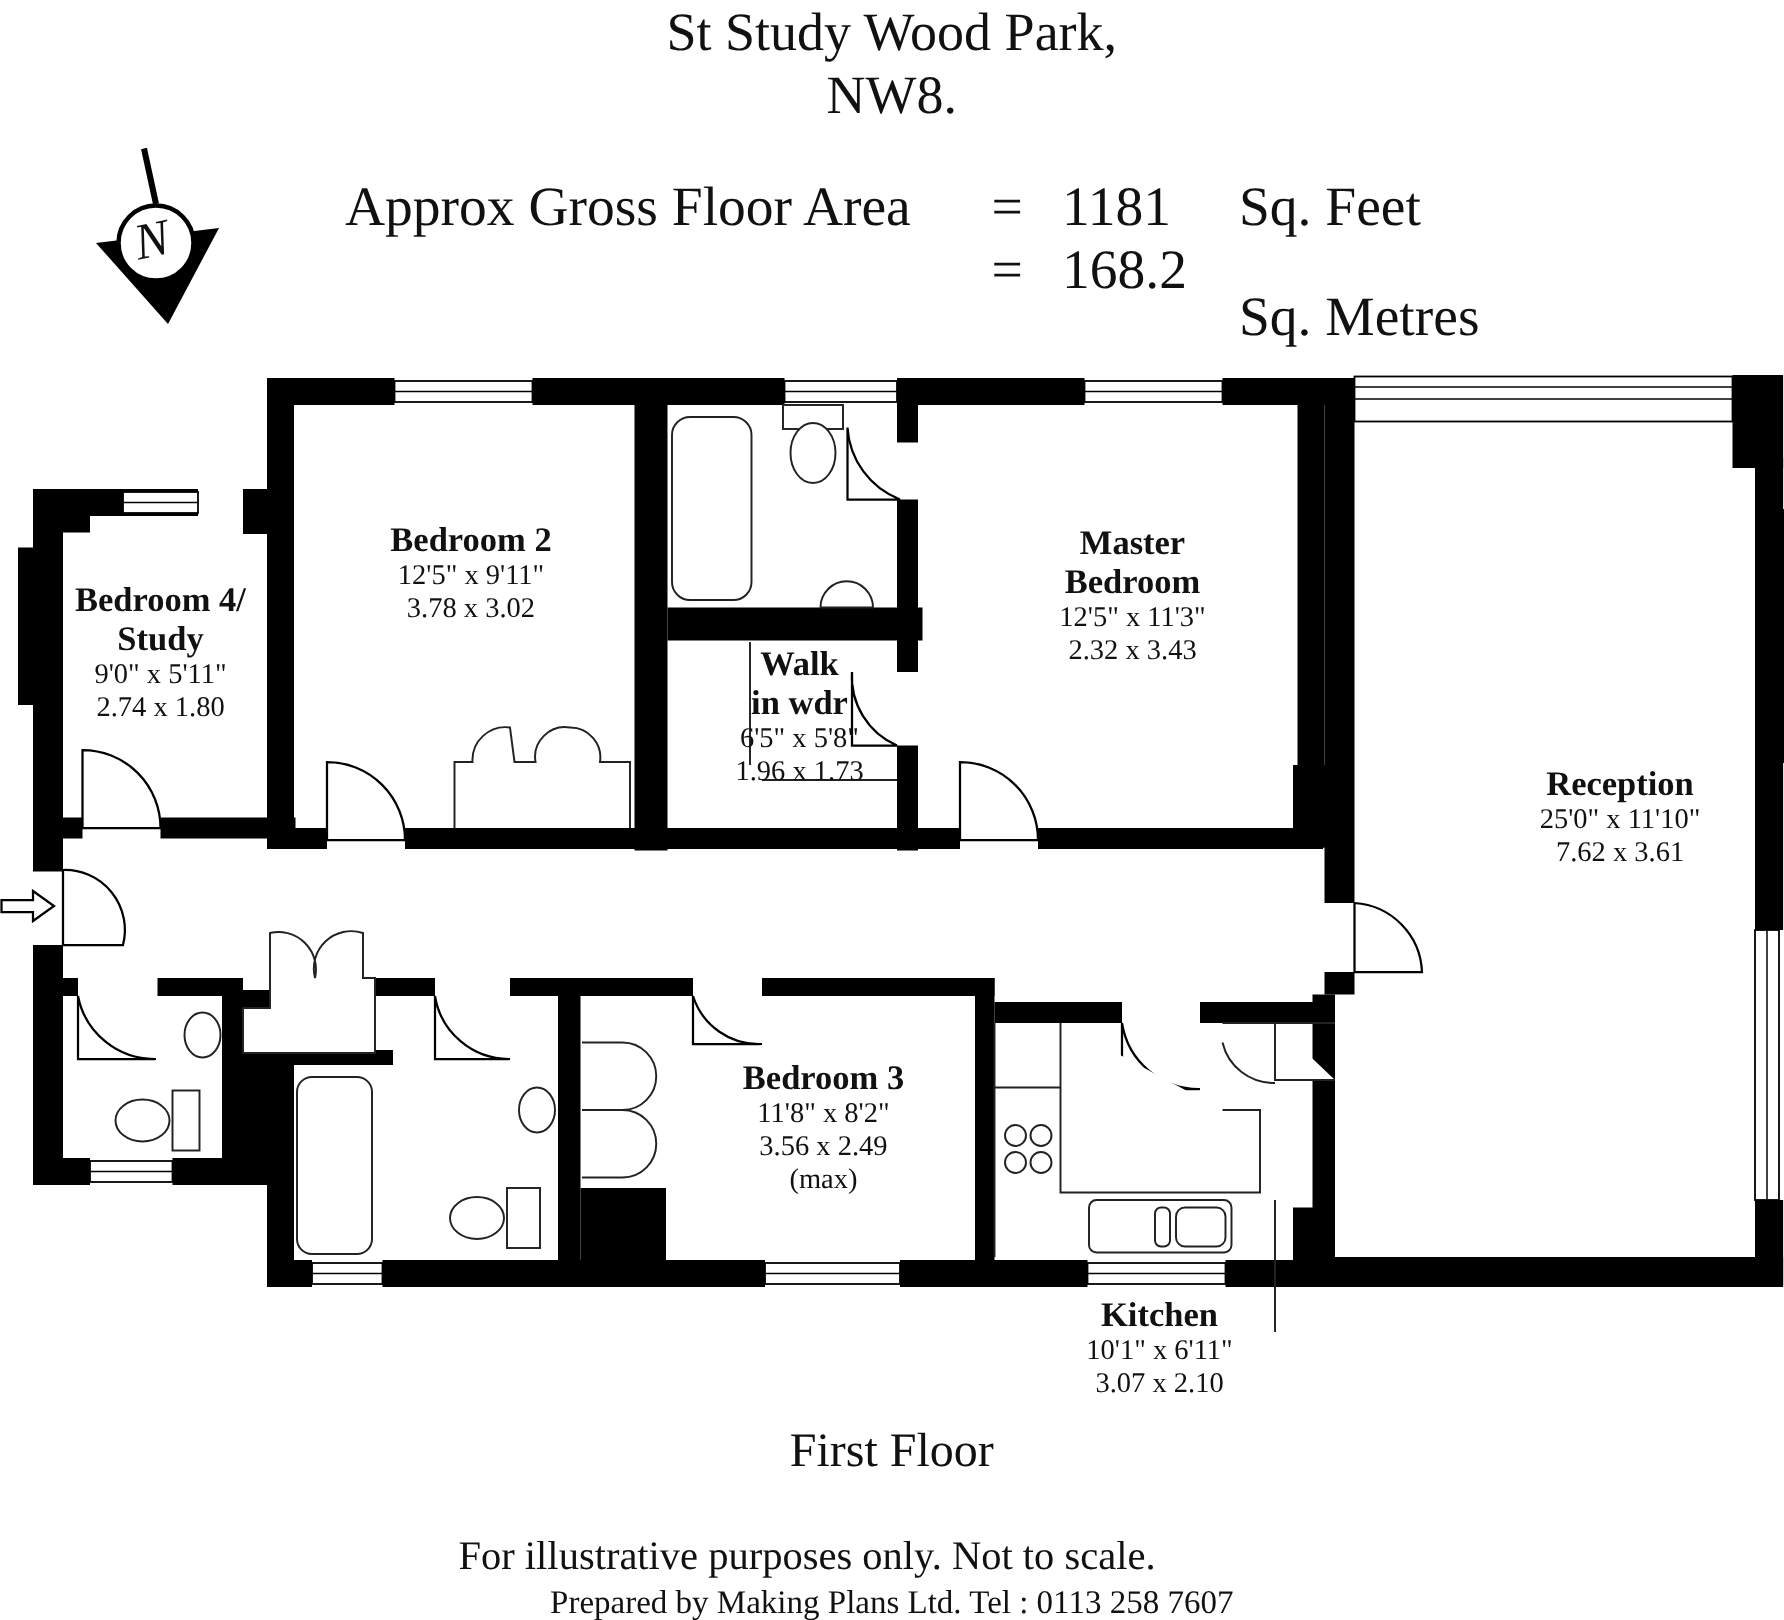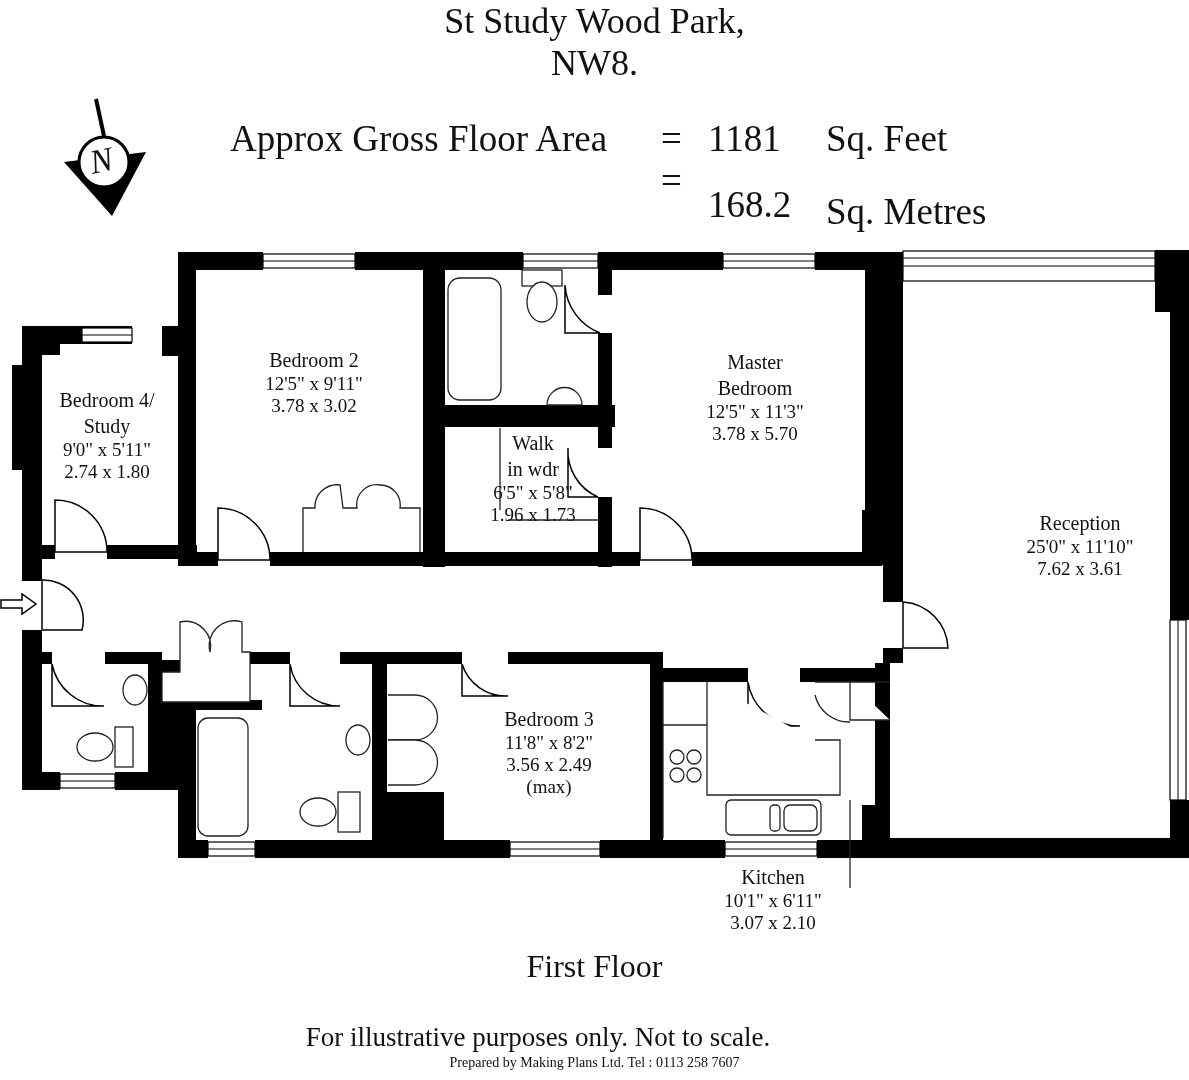--- a/index.html
+++ b/index.html
@@ -2,40 +2,40 @@
 <html><head>
 <meta charset="utf-8">
 <style>
   html, body { margin: 0; padding: 0; background: #ffffff; }
   body { width: 1189px; height: 1080px; position: relative; overflow: hidden;
          font-family: "Liberation Serif", "DejaVu Serif", serif; color: #111; }
   .abs { position: absolute; }
   .center { text-align: center; }
   .addr { font-size: 36px; line-height: 38px; left: 0; width: 1189px; }
   .area { font-size: 37px; line-height: 42px; }
-  .room-name { font-size: 20px; line-height: 26px; }
+  .room-name { font-size: 23px; line-height: 26px; font-weight: bold; }
   .room-dim { font-size: 19px; line-height: 22px; }
   .label-floor { font-size: 32px; }
   .disclaimer { font-size: 27px; }
-  .prepared { font-size: 14px; }
+  .prepared { font-size: 22px; }
   svg#plan { position: absolute; left: 0; top: 0; }
   .room-label { position: absolute; text-align: center; transform: translateX(-50%); white-space: nowrap; background: transparent; }
 </style>
 </head>
 <body>
 
 <div class="abs addr center" style="top:2px;">St Study Wood Park,</div>
 <div class="abs addr center" style="top:44px;">NW8.</div>
 
 <div class="abs area" style="left:230px; top:118px;">Approx Gross Floor Area</div>
 <div class="abs area" style="left:661px; top:118px;">=</div>
 <div class="abs area" style="left:708px; top:118px;">1181</div>
 <div class="abs area" style="left:826px; top:118px;">Sq. Feet</div>
 <div class="abs area" style="left:661px; top:160px;">=</div>
-<div class="abs area" style="left:708px; top:160px;margin-top:24px;">168.2</div>
+<div class="abs area" style="left:708px; top:160px;">168.2</div>
 <div class="abs area" style="left:826px; top:152px;margin-top:39px;">Sq. Metres</div>
 
 <div class="abs" style="left:60px; top:96px; width:90px; height:125px;">
   <svg width="90" height="125" viewBox="0 0 90 125">
     <line x1="36" y1="3" x2="44" y2="40" stroke="#000" stroke-width="4"></line>
     <polygon points="4,66 86,56 52,120" fill="#000"></polygon>
     <circle cx="44" cy="66" r="25" fill="#fff" stroke="#000" stroke-width="3"></circle>
   </svg>
   <span class="abs" style="left:30px; top:46px; font-size:34px; font-style:italic; transform:rotate(-12deg);">N</span>
 </div>
@@ -222,21 +222,21 @@
 <div class="room-label" style="left:314px; top:347px;">
   <div class="room-name">Bedroom 2</div>
   <div class="room-dim">12'5"  x  9'11"</div>
   <div class="room-dim">3.78  x  3.02</div>
 </div>
 
 <div class="room-label" style="left:755px; top:349px;">
   <div class="room-name">Master</div>
   <div class="room-name">Bedroom</div>
   <div class="room-dim">12'5"  x  11'3"</div>
-  <div class="room-dim">3.78  x  5.70</div>
+  <div class="room-dim">2.32  x  3.43</div>
 </div>
 
 <div class="room-label" style="left:533px; top:430px;">
   <div class="room-name">Walk</div>
   <div class="room-name">in wdr</div>
   <div class="room-dim">6'5"  x  5'8"</div>
   <div class="room-dim">1.96  x  1.73</div>
 </div>
 
 <div class="room-label" style="left:1080px; top:510px;">

